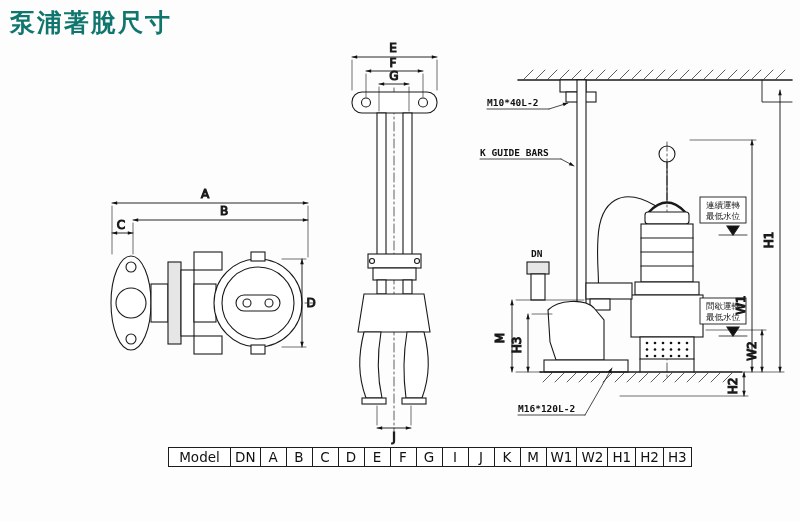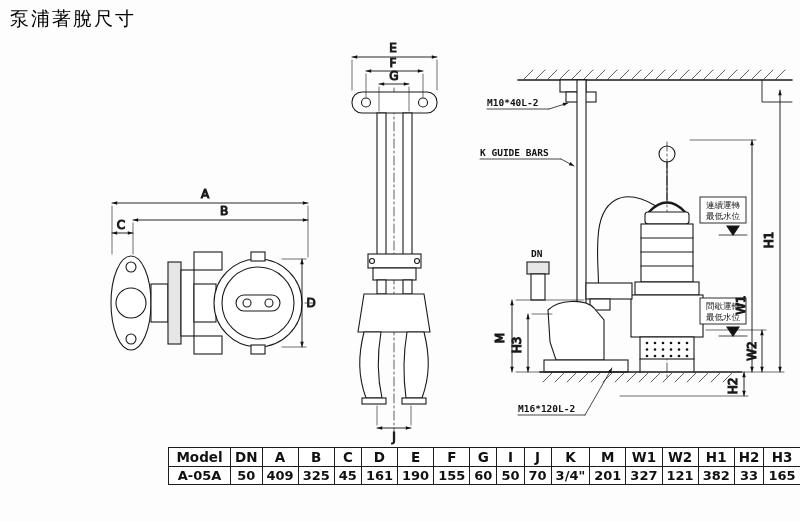--- a/index.html
+++ b/index.html
@@ -4,40 +4,40 @@
 <style>
   *{margin:0;padding:0;box-sizing:border-box}
   html,body{width:800px;height:522px}
   body{
     background:#fdfdfd;
     font-family:"DejaVu Sans","Liberation Sans",sans-serif;
     position:relative;overflow:hidden;color:#111;
   }
   .page-title{
     position:absolute;left:10px;top:6px;
-    font-size:19px;font-weight:normal;letter-spacing:2px;color:#000000;
+    font-size:25px;font-weight:bold;letter-spacing:2px;color:#0f766e;
   }
   svg{position:absolute;left:0;top:0}
   .dimtext{
     font-size:12px;fill:#111;text-anchor:middle;
     font-family:"DejaVu Sans",sans-serif;
   }
   .lbl{
     font-size:9.5px;font-weight:600;fill:#111;
     font-family:"DejaVu Sans Mono","DejaVu Sans",monospace;
   }
   .cjk{font-size:8.5px;fill:#111;text-anchor:middle}
   .cl{stroke-dasharray:9 3 2 3;stroke-width:.7}
   table.dims{
     position:absolute;left:168px;top:447px;
     border-collapse:collapse;font-size:13px;color:#111;background:#fff;
   }
   table.dims th,table.dims td{
     border:1px solid #1c1c1c;text-align:center;
-    padding:1px 4px;min-width:26px;height:17px;font-weight:bold;
+    padding:1px 4px;min-width:26px;height:17px;font-weight:normal;
   }
   table.dims th{font-size:13.5px}
   table.dims th:first-child,table.dims td:first-child{min-width:62px}
 </style>
 </head>
 <body>
 
 <div class="page-title">泵浦著脫尺寸</div>
 
 <svg width="800" height="522" viewBox="0 0 800 522">
@@ -310,34 +310,14 @@
         <th>K</th>
         <th>M</th>
         <th>W1</th>
         <th>W2</th>
         <th>H1</th>
         <th>H2</th>
         <th>H3</th>
       </tr>
     </thead>
   <tbody>
-      <tr>
-        <td>A-05A</td>
-        <td>50</td>
-        <td>409</td>
-        <td>325</td>
-        <td>45</td>
-        <td>161</td>
-        <td>190</td>
-        <td>155</td>
-        <td>60</td>
-        <td>50</td>
-        <td>70</td>
-        <td>3/4"</td>
-        <td>201</td>
-        <td>327</td>
-        <td>121</td>
-        <td>382</td>
-        <td>33</td>
-        <td>165</td>
-      </tr>
     </tbody>
 </table>
 
 </body></html>

